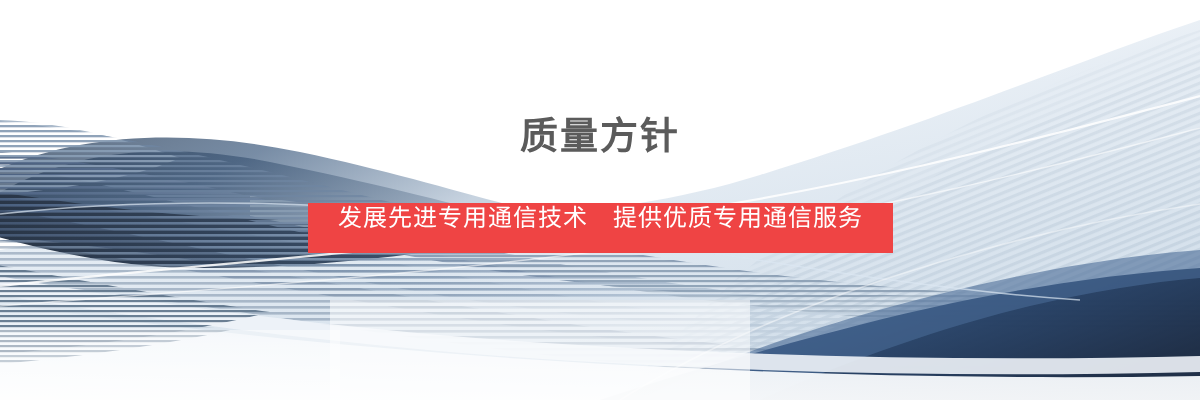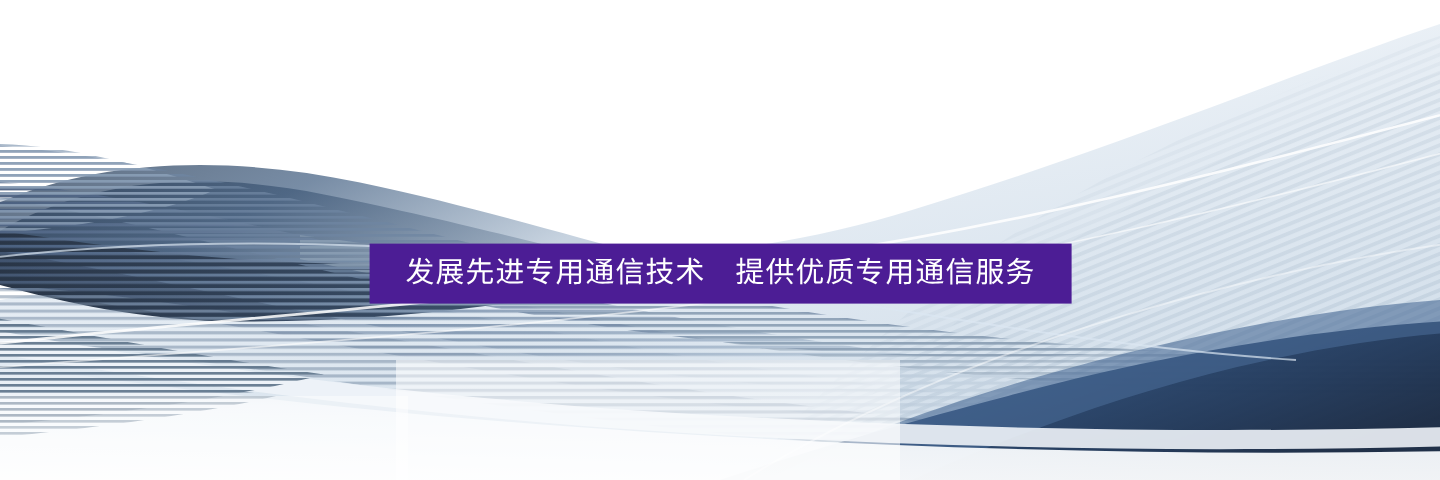--- a/index.html
+++ b/index.html
@@ -54,23 +54,22 @@
     color: #5b5b5b;
     white-space: nowrap;
   }
 
   .slogan-bar {
     position: absolute;
     left: 308px;
     top: 203px;
     width: 585px;
     height: 50px;
-    background: #4c1d95;
+    background: #ef4444;
     display: flex;
-    align-items: center;
     justify-content: center;
   }
 
   .slogan-text {
     color: #ffffff;
     font-size: 24px;
     line-height: 30px;
     font-weight: normal;
     letter-spacing: 1px;
     white-space: pre;
@@ -214,19 +213,20 @@
         <path d="M-20,120 C40,118 110,134 180,158 C140,176 70,190 -20,196 Z" fill="#8fa3b9" opacity="0.75"></path>
       </g>
 
       <rect x="0" y="330" width="340" height="70" fill="#ffffff" opacity="0.45"></rect>
       <rect x="330" y="300" width="420" height="100" fill="#ffffff" opacity="0.55"></rect>
     </svg>
   </div>
 
   <div class="content">
 
+    <div class="page-title">质量方针</div>
 
     <div class="slogan-bar">
       <span class="slogan-text">发展先进专用通信技术　提供优质专用通信服务</span>
     </div>
 
   </div>
 </div>
 
 </body></html>

